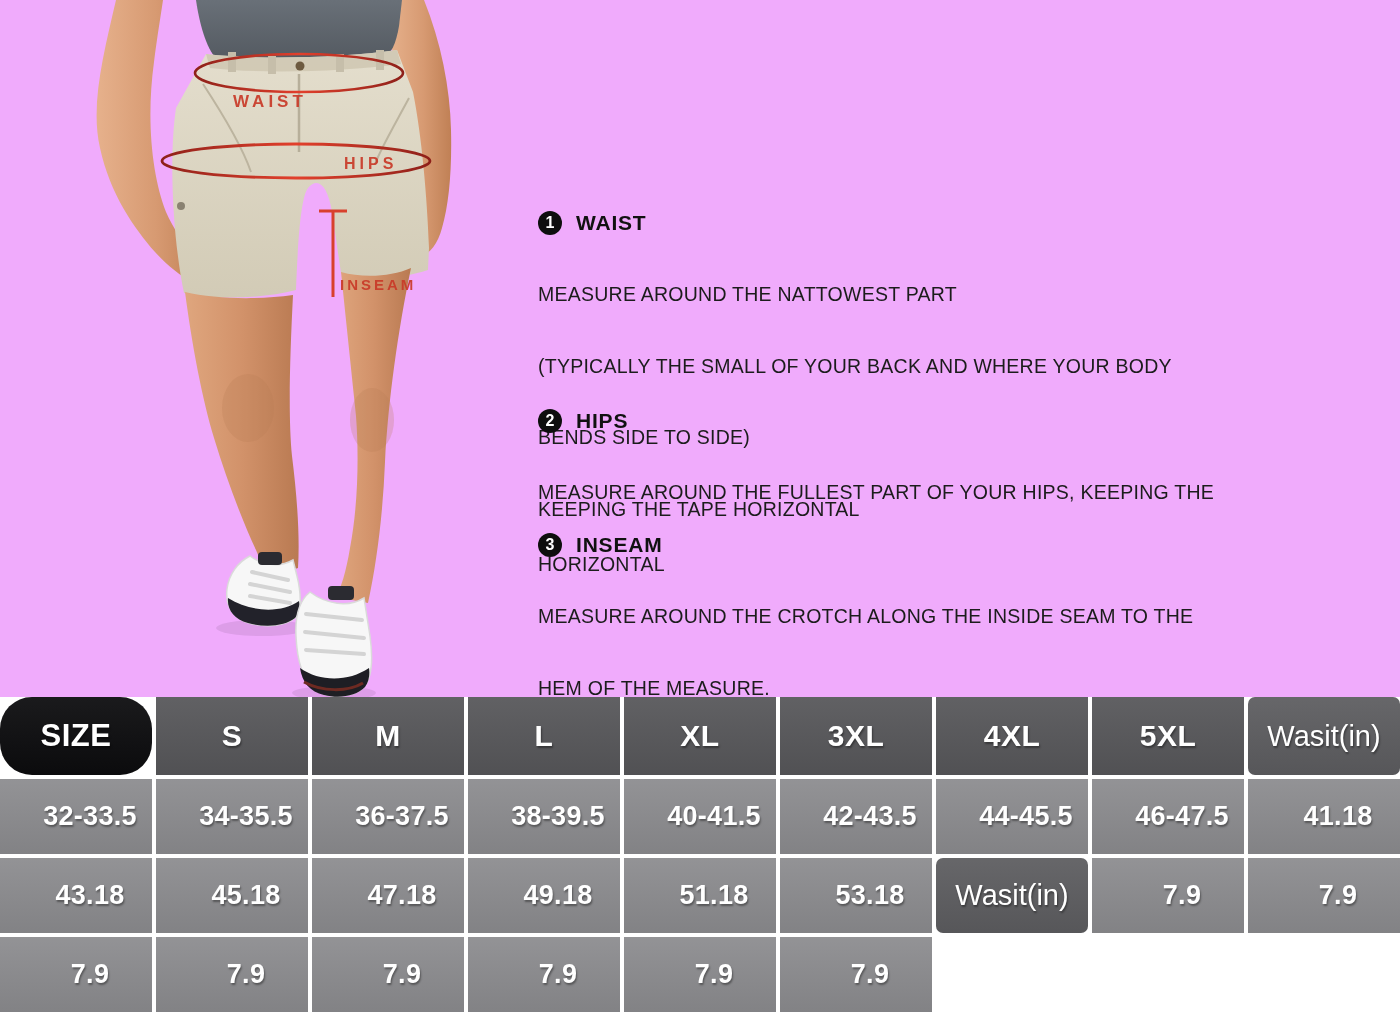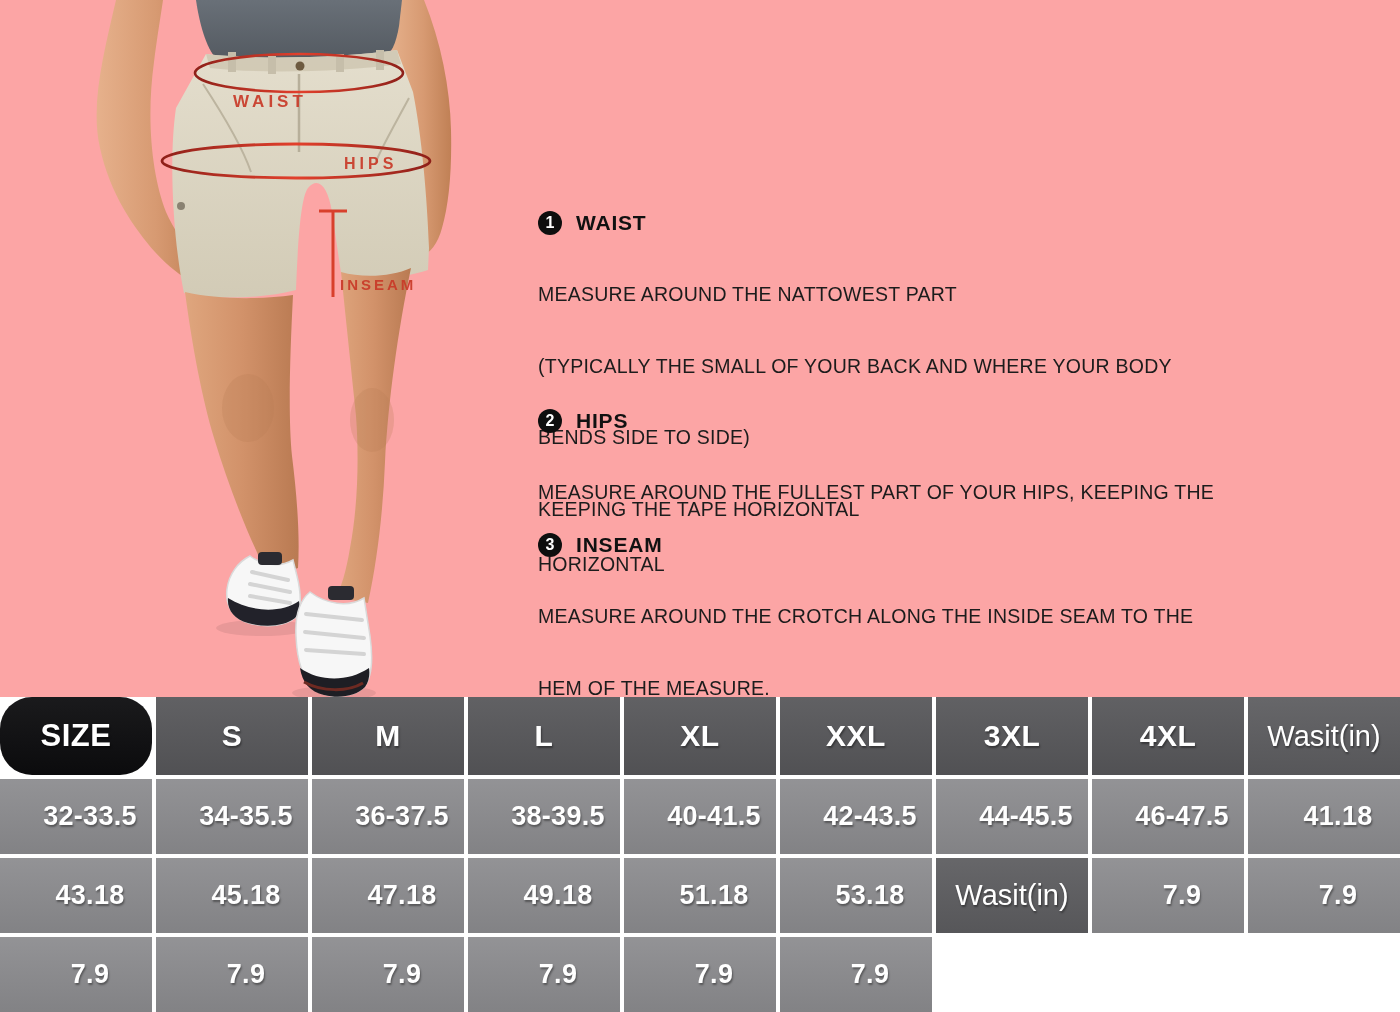--- a/index.html
+++ b/index.html
@@ -1,18 +1,18 @@
 <!DOCTYPE html>
 <html><head>
 <meta charset="utf-8">
 <style>
   html,body{margin:0;padding:0;background:#ffffff;}
   body{width:1400px;height:1012px;position:relative;overflow:hidden;
        font-family:"Liberation Sans",sans-serif;}
-  .canvas{position:absolute;inset:0;background:#fca5a5;}
+  .canvas{position:absolute;inset:0;background:#f0abfc;}
 
   
   .photo{position:absolute;left:0;top:0;width:530px;height:697px;}
   .photo svg{display:block;}
   .ann-text{font-family:"Liberation Sans",sans-serif;font-weight:700;fill:#c93a28;opacity:.92;}
 
   
   .instructions{position:absolute;left:538px;top:0;width:690px;height:697px;}
   .instr{position:absolute;left:0;}
   #instr-waist{top:206px;}
@@ -29,21 +29,21 @@
 
   
   .size-table{position:absolute;left:0;top:697px;width:1400px;height:315px;
               display:grid;grid-template-columns:repeat(9,1fr);
               grid-template-rows:78px 75px 75px 75px;gap:4px;background:#ffffff;}
   .cell{display:flex;align-items:center;justify-content:center;color:#ffffff;
         text-shadow:1px 2px 2px rgba(0,0,0,.38);
         background-image:linear-gradient(180deg,rgba(255,255,255,.06),rgba(0,0,0,.07));}
   .cell.h {background-color:#57575a;font-size:30px;font-weight:700;letter-spacing:.5px;}
   .cell.h0{background-color:#0c0c0e;font-size:31px;font-weight:700;letter-spacing:.5px;border-radius:32px;}
-  .cell.rl{background-color:#5d5d60;font-size:29px;font-weight:400;}
+  .cell.rl{background-color:#5d5d60;font-size:29px;font-weight:400;border-radius:7px;}
   .cell.v {background-color:#8c8c8f;font-size:27px;font-weight:600;letter-spacing:.3px;padding-left:28px;}
 </style>
 </head>
 <body>
 
 <div class="canvas">
 
   <div class="photo">
     <svg width="530" height="697" viewBox="0 0 530 697">
       <defs>
@@ -151,23 +151,23 @@
     </section>
   </div>
 
   <div class="size-table">
 
     <div class="cell h0">SIZE</div>
     <div class="cell h">S</div>
     <div class="cell h">M</div>
     <div class="cell h">L</div>
     <div class="cell h">XL</div>
-    <div class="cell h">XXL</div>
     <div class="cell h">3XL</div>
     <div class="cell h">4XL</div>
+    <div class="cell h">5XL</div>
 
     <div class="cell rl">Wasit(in)</div>
     <div class="cell v">32-33.5</div>
     <div class="cell v">34-35.5</div>
     <div class="cell v">36-37.5</div>
     <div class="cell v">38-39.5</div>
     <div class="cell v">40-41.5</div>
     <div class="cell v">42-43.5</div>
     <div class="cell v">44-45.5</div>
     <div class="cell v">46-47.5</div>

